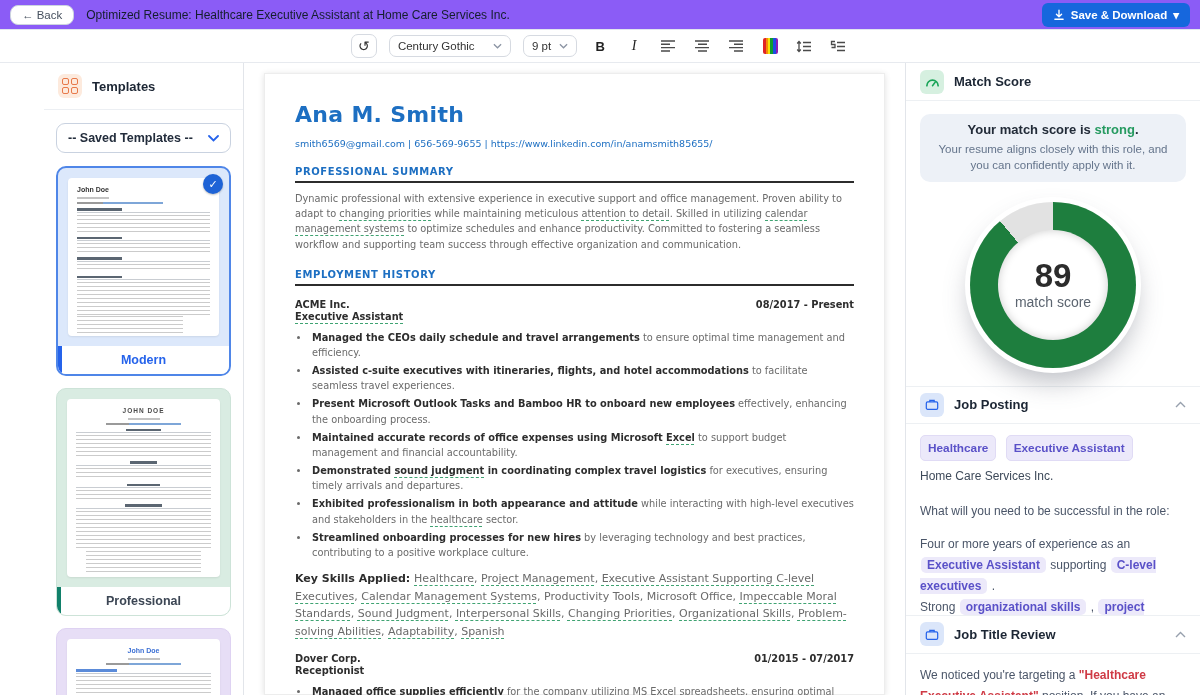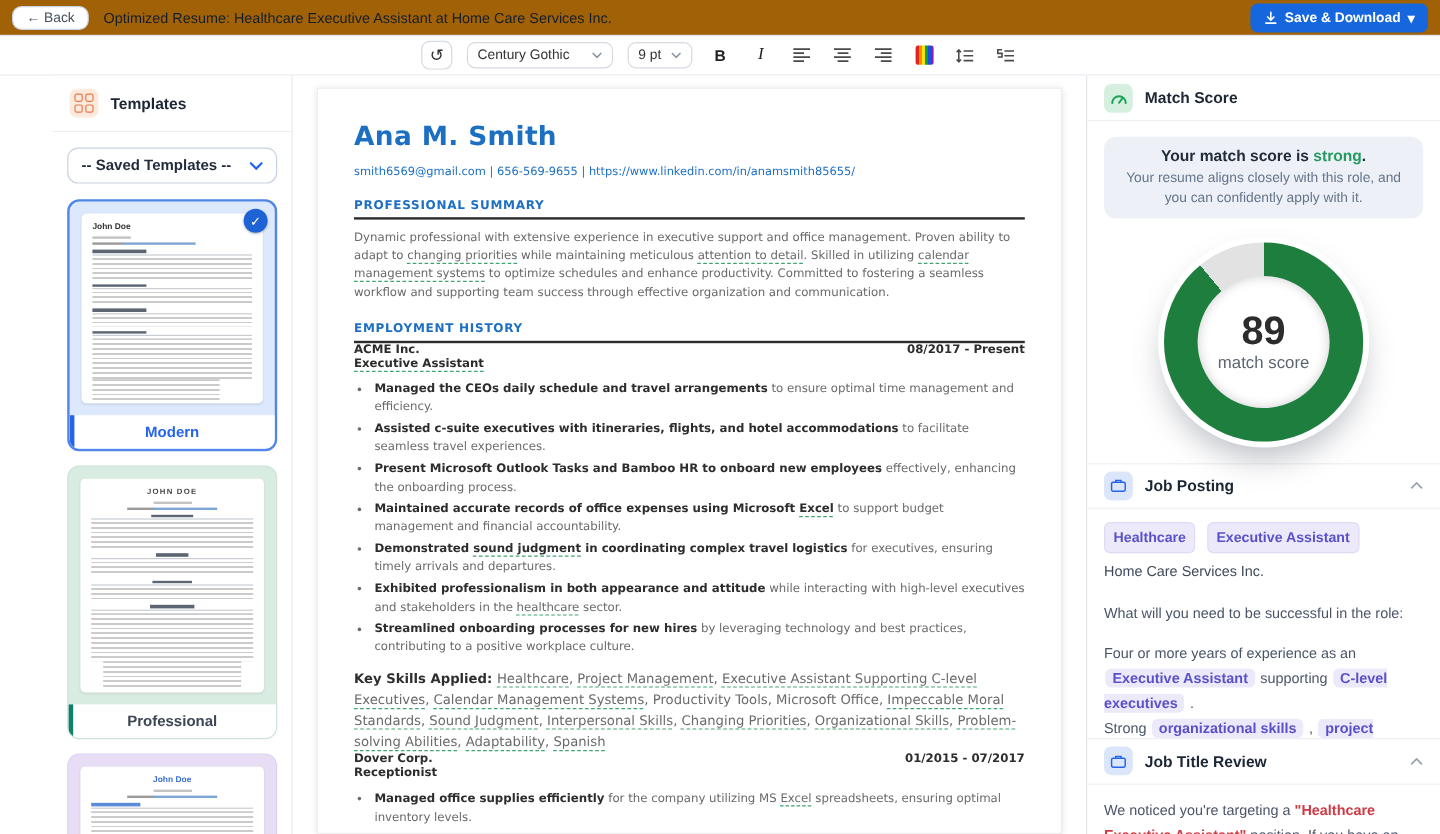--- a/index.html
+++ b/index.html
@@ -1,20 +1,20 @@
 <!DOCTYPE html>
 <html><head>
 <meta charset="utf-8">
 <style>
   * { box-sizing: border-box; margin: 0; padding: 0; }
   html,body { width:1200px; height:695px; overflow:hidden; background:#fff;
     font-family:"Liberation Sans", sans-serif; }
 
   
-  .topbar { height:30px; background:#a16207; border-bottom:1px solid #e1e6ee;
+  .topbar { height:30px; background:#8b5cf6; border-bottom:1px solid #e1e6ee;
     display:flex; align-items:center; padding:0 10px; gap:12px; }
   .back-btn { background:#fff; border:1px solid #ccd4df; border-radius:8px;
     font-size:11.5px; color:#46505e; padding:3px 11px; cursor:pointer; }
   .topbar-title { font-size:12px; font-weight:normal; color:#141e2c; flex:1; }
   .save-btn { background:#1667dd; color:#fff; border:none; border-radius:6px;
     font-size:11.5px; font-weight:bold; padding:5px 11px; display:flex; gap:6px;
     align-items:center; cursor:pointer; }
 
   
   .toolbar { height:33px; background:#fff; border-bottom:1px solid #e7eaef;
@@ -95,21 +95,21 @@
     font-family:"DejaVu Sans", sans-serif; }
   .r-name { font-size:22px; font-weight:bold; color:#1d6fc2; letter-spacing:.3px; }
   .r-contact { font-size:9.5px; color:#1d6fc2; margin-top:11px; }
   .r-sec { font-size:10px; font-weight:bold; color:#1d6fc2; letter-spacing:.6px;
     margin-top:17px; padding-bottom:4px; border-bottom:2px solid #2c2c2c; }
   .r-body, .r-li { font-size:9.8px; color:#6a6a6a; line-height:1.55; }
   .r-body { margin-top:8px; }
   .sb { font-weight:bold; color:#2d2d2d; }
   .su { text-decoration:underline dashed #3fa372; text-decoration-thickness:1.2px;
     text-underline-offset:2.5px; }
-  .job-head { display:flex; justify-content:space-between; 
+  .job-head { display:flex; justify-content:space-between; margin-top:13px;
     font-size:9.8px; font-weight:bold; color:#2d2d2d; }
   .job-role { font-size:9.8px; font-weight:bold; color:#2d2d2d; margin-top:1px; }
   .r-ul { margin:8px 0 0 15px; }
   .r-li { margin-bottom:3px; padding-left:2px; }
   .r-skills { margin-top:10px; font-size:11px; color:#6a6a6a; line-height:1.6; }
 
   
   .rightbar { width:295px; border-left:1px solid #e2e5ea; overflow:hidden; background:#fff; }
   .sec-head { display:flex; align-items:center; gap:10px; padding:8px 14px;
     border-bottom:1px solid #edf0f3; height:38px; }

